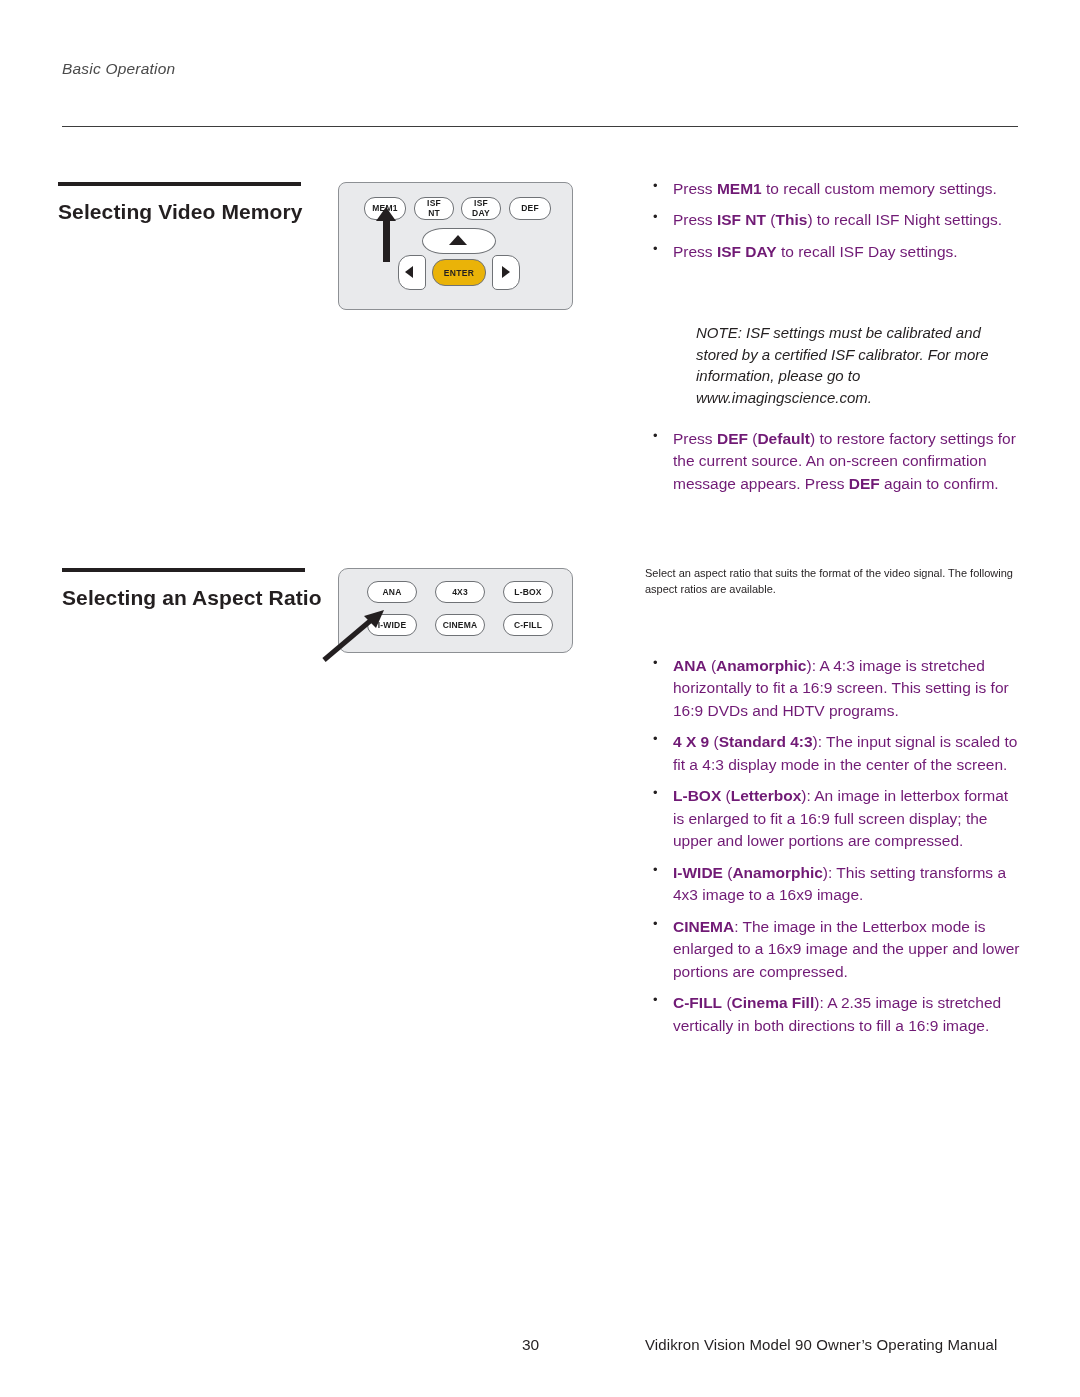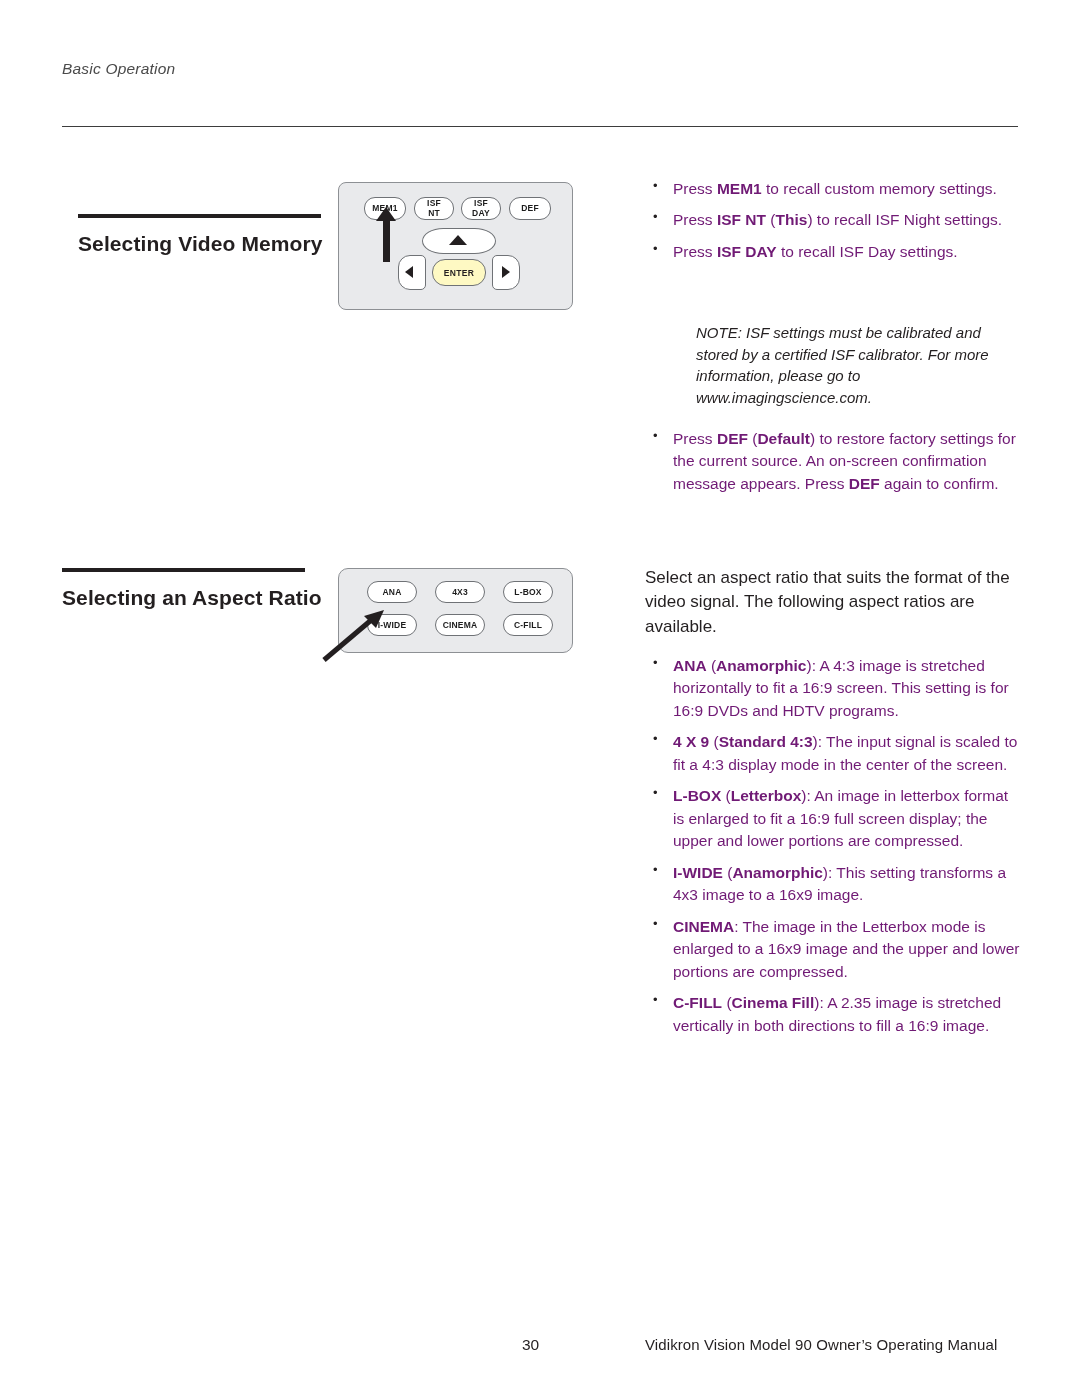--- a/index.html
+++ b/index.html
@@ -51,21 +51,21 @@
     margin-bottom: 12px;
   }
   .sec-title {
     font-size: 21px;
     font-weight: bold;
     line-height: 1.32;
     color: #231f20;
     letter-spacing: 0.1px;
   }
 
-  #section-video-memory { left: 78px; top: 182px; margin-top: 32px; }
+  #section-video-memory { left: 58px; top: 182px; }
   #section-aspect-ratio { left: 62px; top: 568px; }
 
   
   .remote {
     position: absolute;
     background: #e9eaec;
     border: 1px solid #8d9094;
     border-radius: 13px;
   }
   #remote-memory {
@@ -147,21 +147,21 @@
     border-right: 9px solid transparent;
     border-bottom: 10px solid #231f20;
   }
   #nav-enter {
     position: absolute;
     left: 93px;
     top: 76px;
     width: 52px;
     height: 25px;
     border: 1px solid #6f7276;
-    background: #fef9c3;
+    background: #eab308;
     border-radius: 13px;
     display: flex;
     align-items: center;
     justify-content: center;
     font-size: 8.5px;
     font-weight: bold;
     letter-spacing: 0.3px;
   }
   #nav-left {
     position: absolute;
@@ -243,21 +243,21 @@
     width: 330px;
     font-size: 15px;
     font-style: italic;
     line-height: 1.44;
     color: #231f20;
   }
   .para {
     position: absolute;
     left: 645px;
     width: 380px;
-    font-size: 17px;
+    font-size: 11px;
     line-height: 1.44;
     color: #231f20;
   }
 
   
   .footer-page {
     position: absolute;
     left: 522px;
     top: 1336px;
     font-size: 15.5px;

